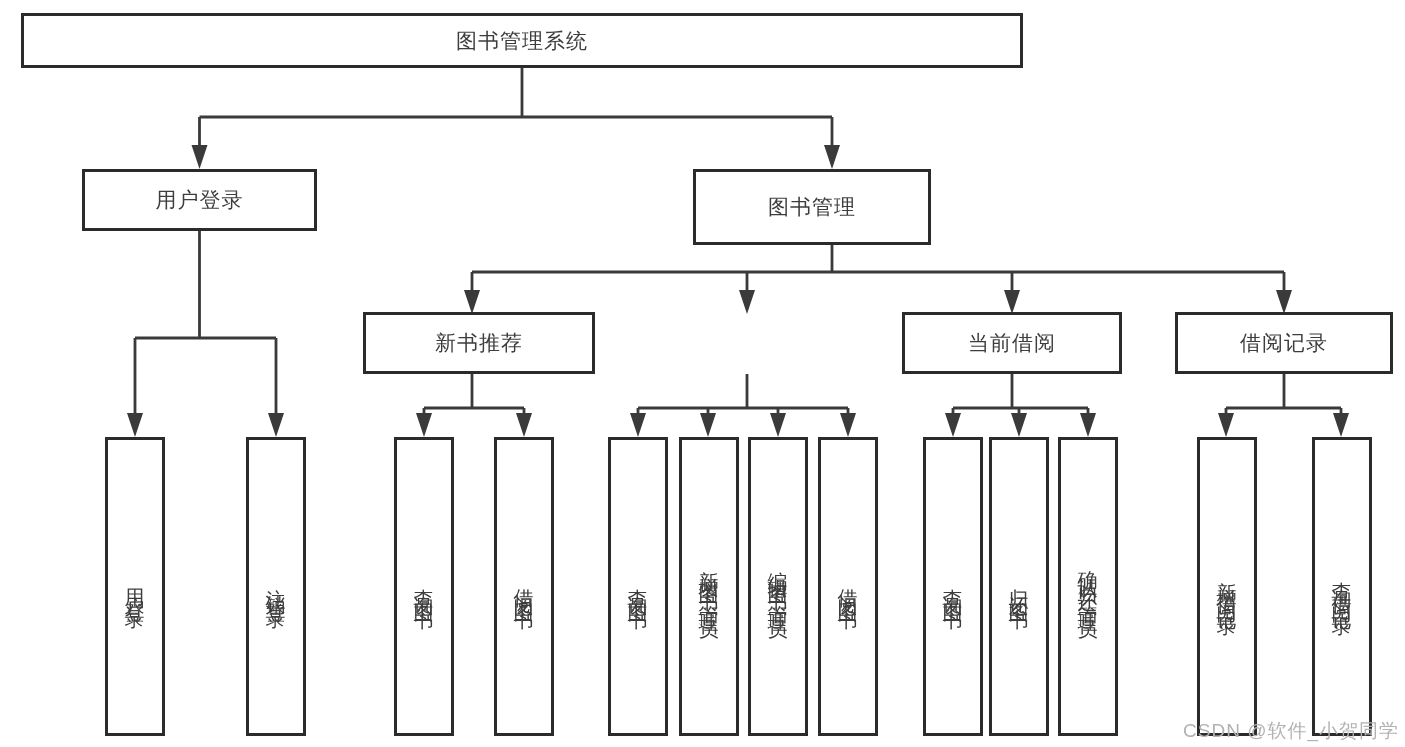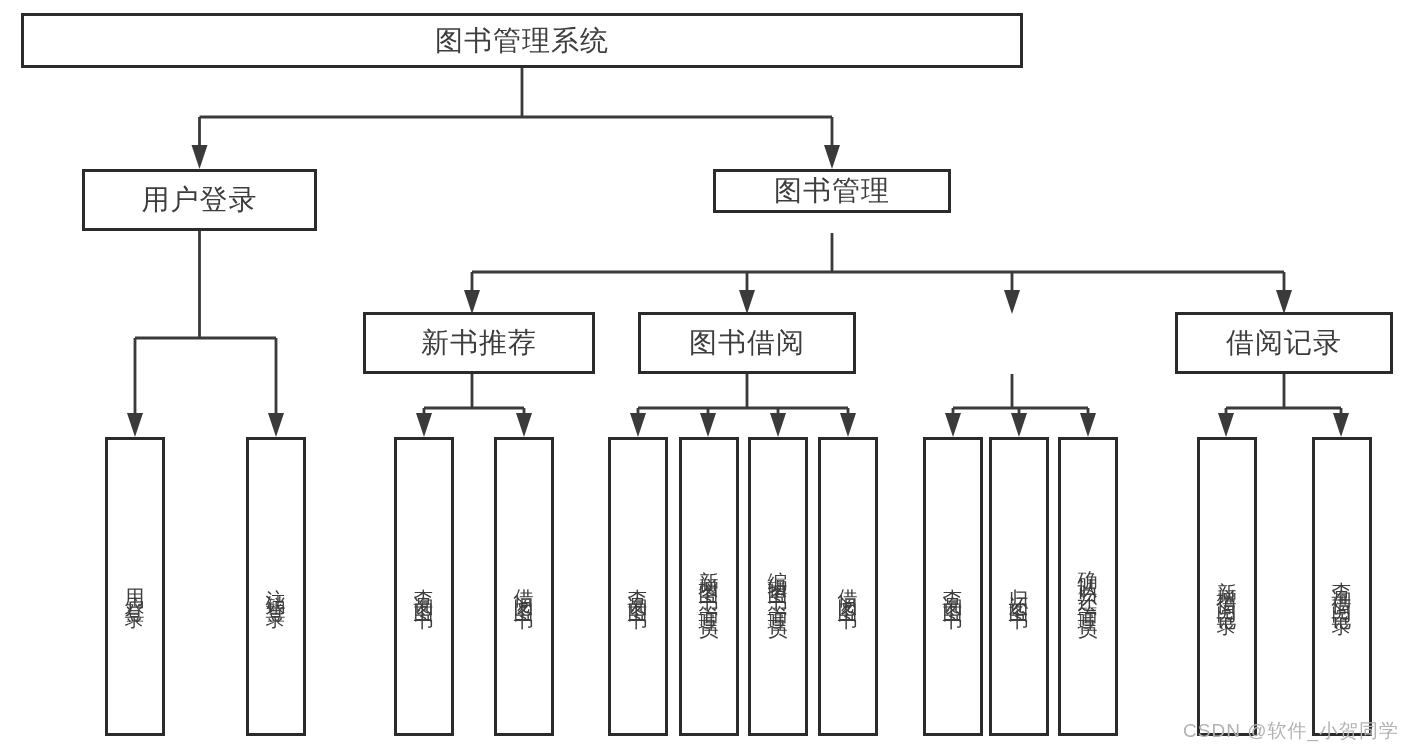--- a/index.html
+++ b/index.html
@@ -28,21 +28,21 @@
     box-sizing: border-box;
     background: #ffffff;
     border: 3px solid #2b2b2b;
     color: #3d3d3d;
     display: flex;
     align-items: center;
     justify-content: center;
     z-index: 2;
   }
   .hbox {
-    font-size: 28px;
+    font-size: 21px;
     letter-spacing: 1px;
     white-space: nowrap;
   }
   .vbox {
     writing-mode: vertical-rl;
     text-orientation: mixed;
     font-size: 20px;
     letter-spacing: 7px;
     line-height: 1;
     width: 60px;
@@ -109,24 +109,24 @@
       <polygon points="1080,413 1096,413 1088,437"></polygon>
 
       <polygon points="1218,413 1234,413 1226,437"></polygon>
       <polygon points="1333,413 1349,413 1341,437"></polygon>
     </g>
   </svg>
 
   <div class="box hbox" style="left:21px; top:13px; width:1002px; height:55px;">图书管理系统</div>
 
   <div class="box hbox" style="left:82px; top:169px; width:235px; height:62px;">用户登录</div>
-  <div class="box hbox" style="left:713px; top:169px; width:238px; height:44px;">图书管理</div>
+  <div class="box hbox" style="left:693px; top:169px; width:238px; height:76px;">图书管理</div>
 
   <div class="box hbox" style="left:363px; top:312px; width:232px; height:62px;">新书推荐</div>
-  <div class="box hbox" style="left:638px; top:312px; width:218px; height:62px;">图书借阅</div>
+  <div class="box hbox" style="left:902px; top:312px; width:220px; height:62px;">当前借阅</div>
   <div class="box hbox" style="left:1175px; top:312px; width:218px; height:62px;font-family:Liberation Serif, serif;">借阅记录</div>
 
   <div class="box vbox" style="left:105px;">用户登录</div>
   <div class="box vbox" style="left:246px;">注销登录</div>
   <div class="box vbox" style="left:394px;">查询图书</div>
   <div class="box vbox" style="left:494px;">借阅图书</div>
   <div class="box vbox" style="left:608px;">查询图书</div>
   <div class="box vbox" style="left:679px;">新增图书（管理员）</div>
   <div class="box vbox" style="left:748px;">编辑图书（管理员）</div>
   <div class="box vbox" style="left:818px;">借阅图书</div>

